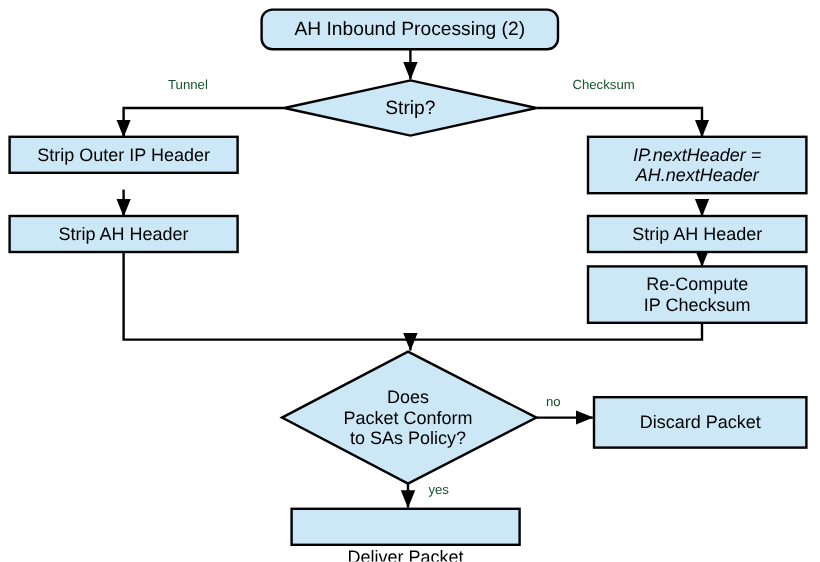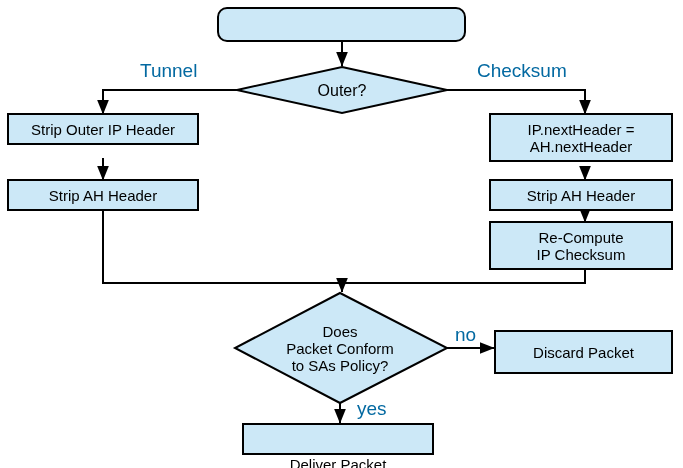--- a/index.html
+++ b/index.html
@@ -17,22 +17,22 @@
     display:flex;align-items:center;justify-content:center;
     text-align:center;
     color:#000000;
     font-size:15px;
     line-height:17px;
     pointer-events:none;
     white-space:pre-line;
   }
   .edge-label{
     position:absolute;
-    color:#0369a1;
-    font-size:19px;
+    color:#14532d;
+    font-size:11px;
     line-height:16px;
     white-space:nowrap;
   }
 </style>
 </head>
 <body>
 
 <div id="canvas">
 
   <svg class="layer" viewBox="0 0 683 468" xmlns="http://www.w3.org/2000/svg">
@@ -73,28 +73,29 @@
       <rect x="8" y="180" width="190" height="30"></rect>
       <rect x="490" y="114" width="182" height="47"></rect>
       <rect x="490" y="180" width="182" height="30"></rect>
       <rect x="490" y="222" width="182" height="47"></rect>
       <polygon points="340,293 447,348 340,403 235,348"></polygon>
       <rect x="495" y="331" width="177" height="42"></rect>
       <rect x="243" y="424" width="190" height="30"></rect>
     </g>
   </svg>
 
+  <div class="node-label" style="left:218px;top:8px;width:247px;height:33px;font-size:16px;">AH Inbound Processing (2)</div>
 
-  <div class="node-label" style="left:277px;top:75px;width:130px;height:30px;font-size:16px;">Outer?</div>
+  <div class="node-label" style="left:277px;top:75px;width:130px;height:30px;font-size:16px;">Strip?</div>
 
   <div class="node-label" style="left:8px;top:114px;width:190px;height:30px;">Strip Outer IP Header</div>
 
   <div class="node-label" style="left:8px;top:180px;width:190px;height:30px;">Strip AH Header</div>
 
-  <div class="node-label" style="left:490px;top:114px;width:182px;height:47px;">IP.nextHeader =
+  <div class="node-label" style="left:490px;top:114px;width:182px;height:47px;font-style:italic;">IP.nextHeader =
 AH.nextHeader</div>
 
   <div class="node-label" style="left:490px;top:180px;width:182px;height:30px;">Strip AH Header</div>
 
   <div class="node-label" style="left:490px;top:222px;width:182px;height:47px;">Re-Compute
 IP Checksum</div>
 
   <div class="node-label" style="left:250px;top:313px;width:180px;height:70px;">Does
 Packet Conform
 to SAs Policy?</div>

